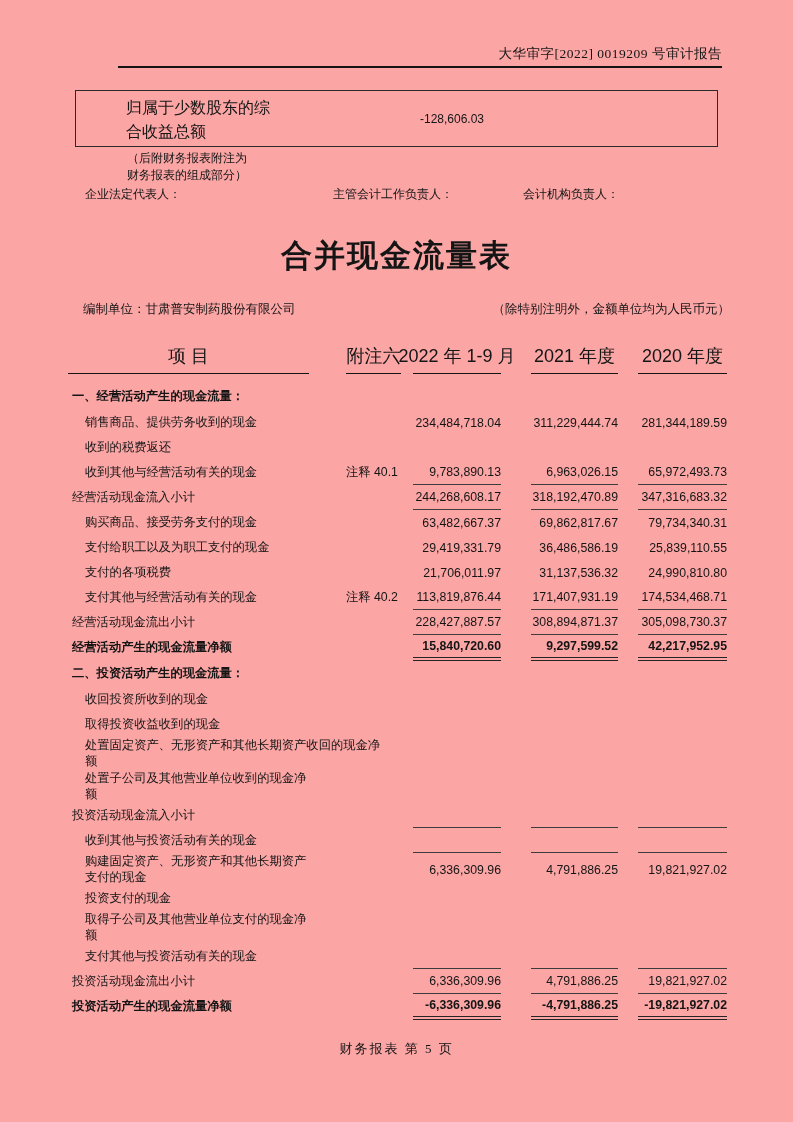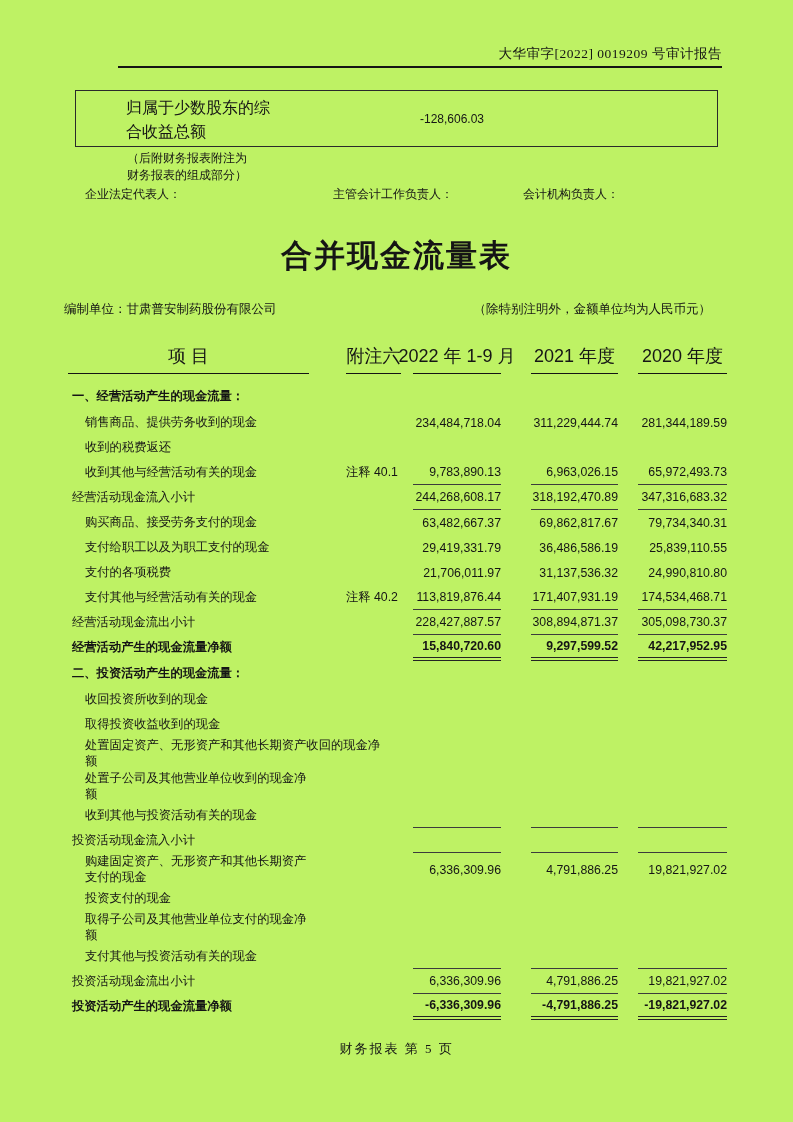--- a/index.html
+++ b/index.html
@@ -1,19 +1,19 @@
 <!DOCTYPE html>
 <html><head>
 <meta charset="utf-8">
 <style>
   html,body{margin:0;padding:0;background:#e8e8e8;}
   .page{
     position:relative;
     width:793px;height:1122px;
-    background:#bef264;
+    background:#fca5a5;
     font-family:"Liberation Sans",sans-serif;
     color:#151515;
     overflow:hidden;
   }
   .serif{font-family:"Liberation Serif",serif;}
 
   
   .doc-header{position:absolute;top:45px;right:71px;font-size:13.5px;letter-spacing:.5px;}
   .doc-rule{position:absolute;top:66px;left:118px;width:604px;height:2px;background:#141414;}
 
@@ -24,21 +24,21 @@
 
   
   .fs-note{position:absolute;top:150px;left:127px;font-size:12px;line-height:16.5px;}
   .signers{position:absolute;top:186px;left:0;width:793px;font-size:12px;}
   .signers span{position:absolute;white-space:nowrap;}
   .sign-1{left:85px;} .sign-2{left:333px;} .sign-3{left:523px;}
 
   
   .stmt-title{position:absolute;top:235px;left:0;width:793px;text-align:center;
               font-size:31px;font-weight:bold;letter-spacing:2px;}
-  .prep-line{position:absolute;top:301px;left:64px;width:647px;display:flex;
+  .prep-line{position:absolute;top:301px;left:83px;width:647px;display:flex;
              justify-content:space-between;font-size:12.5px;}
 
   
   .table{position:absolute;top:344px;left:68px;width:659px;font-size:12.3px;}
   .trow{display:grid;grid-template-columns:241px 37px 55px 12px 88px 30px 87px 20px 89px;min-height:25px;}
   .trow > div{align-self:stretch;display:flex;align-items:center;}
   .c-item{grid-column:1;min-width:0;}
   .c-note{grid-column:3;}
   .c-v1{grid-column:5;} .c-v2{grid-column:7;} .c-v3{grid-column:9;}
   .c-v1,.c-v2,.c-v3{justify-content:flex-end;white-space:nowrap;}
@@ -276,35 +276,35 @@
             <span class="lblwrap">
               <span class="lbl">处置子公司及其他营业单位收到的现金净</span>
               <span class="lbl">额</span>
             </span>
           </div>
           <div class="c-note"></div>
           <div class="c-v1"></div>
           <div class="c-v2"></div>
           <div class="c-v3"></div>
         </div>
+        <div class="trow k-subtotal r-s">
+          <div class="c-item">
+            <span class="lblwrap">
+              <span class="lbl">投资活动现金流入小计</span>
+            </span>
+          </div>
+          <div class="c-note"></div>
+          <div class="c-v1"></div>
+          <div class="c-v2"></div>
+          <div class="c-v3"></div>
+        </div>
         <div class="trow k-item r-s">
           <div class="c-item">
             <span class="lblwrap">
               <span class="lbl">收到其他与投资活动有关的现金</span>
-            </span>
-          </div>
-          <div class="c-note"></div>
-          <div class="c-v1"></div>
-          <div class="c-v2"></div>
-          <div class="c-v3"></div>
-        </div>
-        <div class="trow k-subtotal r-s">
-          <div class="c-item">
-            <span class="lblwrap">
-              <span class="lbl">投资活动现金流入小计</span>
             </span>
           </div>
           <div class="c-note"></div>
           <div class="c-v1"></div>
           <div class="c-v2"></div>
           <div class="c-v3"></div>
         </div>
         <div class="trow k-item two">
           <div class="c-item">
             <span class="lblwrap">

